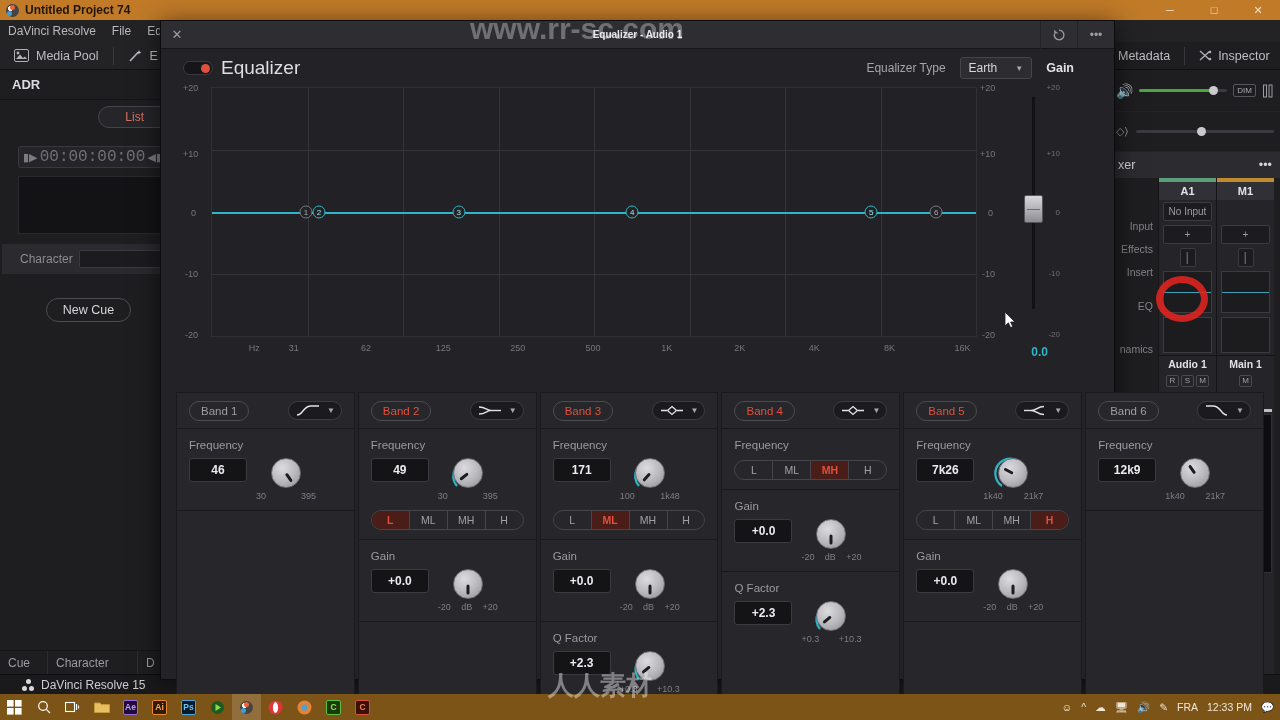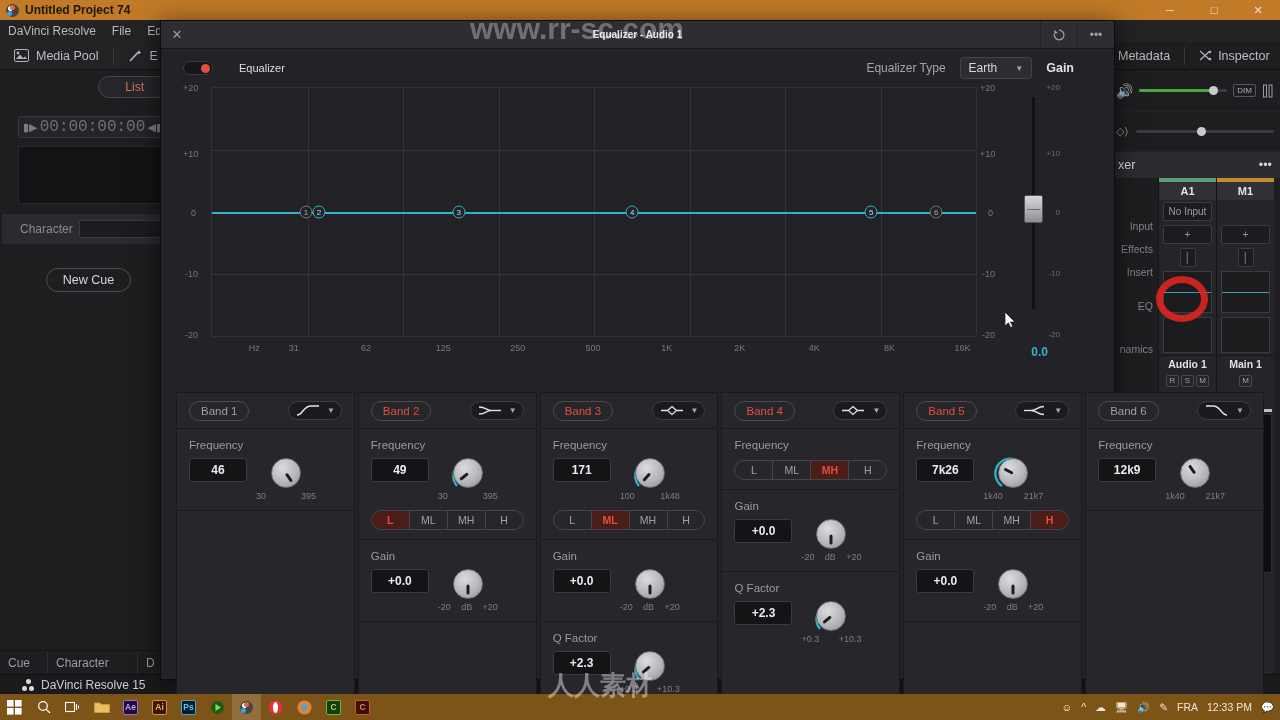--- a/index.html
+++ b/index.html
@@ -179,21 +179,21 @@
               color:#9d9da4; font-size:13px; }
   .eq-tb-right { position:absolute; right:0; top:0; height:28px; display:flex; }
   .eq-tb-btn { width:37px; height:28px; display:flex; align-items:center;
                justify-content:center; color:#9d9da4; border-left:1px solid #232327; }
 
   .eq-toprow { height:38px; display:flex; align-items:center; padding:0 22px; }
   .toggle-pill { width:30px; height:14px; border-radius:8px; background:#16161a;
                  border:1px solid #3a3a40; position:relative; }
   .toggle-dot { position:absolute; right:2px; top:1.5px; width:9px; height:9px;
                 border-radius:50%; background:#e0503c; }
-  .eq-label { font-size:11px; color:#dedee3; margin-left:26px; }
+  .eq-label { font-size:19px; color:#dedee3; margin-left:8px; }
   .eq-top-right { margin-left:auto; display:flex; align-items:center; gap:14px; }
   .eqtype-label { font-size:12px; color:#a4a4ab; }
   .eqtype-sel { background:#2c2c31; border:1px solid #44444a; border-radius:3px;
                 padding:3px 8px; display:flex; align-items:center; gap:18px;
                 font-size:12px; color:#d6d6db; min-width:64px; }
   .gain-label { font-size:12.5px; color:#e0e0e5; font-weight:600; margin-right:18px; }
 
   
   .graph-wrap { position:relative; height:290px; margin:0 22px; }
   .graph-yaxis { position:absolute; left:0; top:0; width:26px; height:250px; }
@@ -307,20 +307,21 @@
     <div class="tb-item">
       <svg width="15" height="14" viewBox="0 0 15 14">
         <path d="M2 12 L10 3.5" stroke="#b0b0b6" stroke-width="1.8"></path>
         <path d="M11 1 l.7 1.7 1.7.7 -1.7.7 -.7 1.7 -.7-1.7 -1.7-.7 1.7-.7Z" fill="#cfcfd4"></path>
       </svg>
       <span>E</span>
     </div>
   </div>
 
   <div class="left-panel">
+    <div class="adr-header">ADR</div>
     <div class="list-tab-row">
       <div class="list-tab">List</div>
     </div>
     <div class="tc-box">
       <span>▮▶</span>
       <span class="tc-val">00:00:00:00</span>
       <span>◀▮</span>
     </div>
     <div class="video-thumb"></div>
     <div class="char-row">

